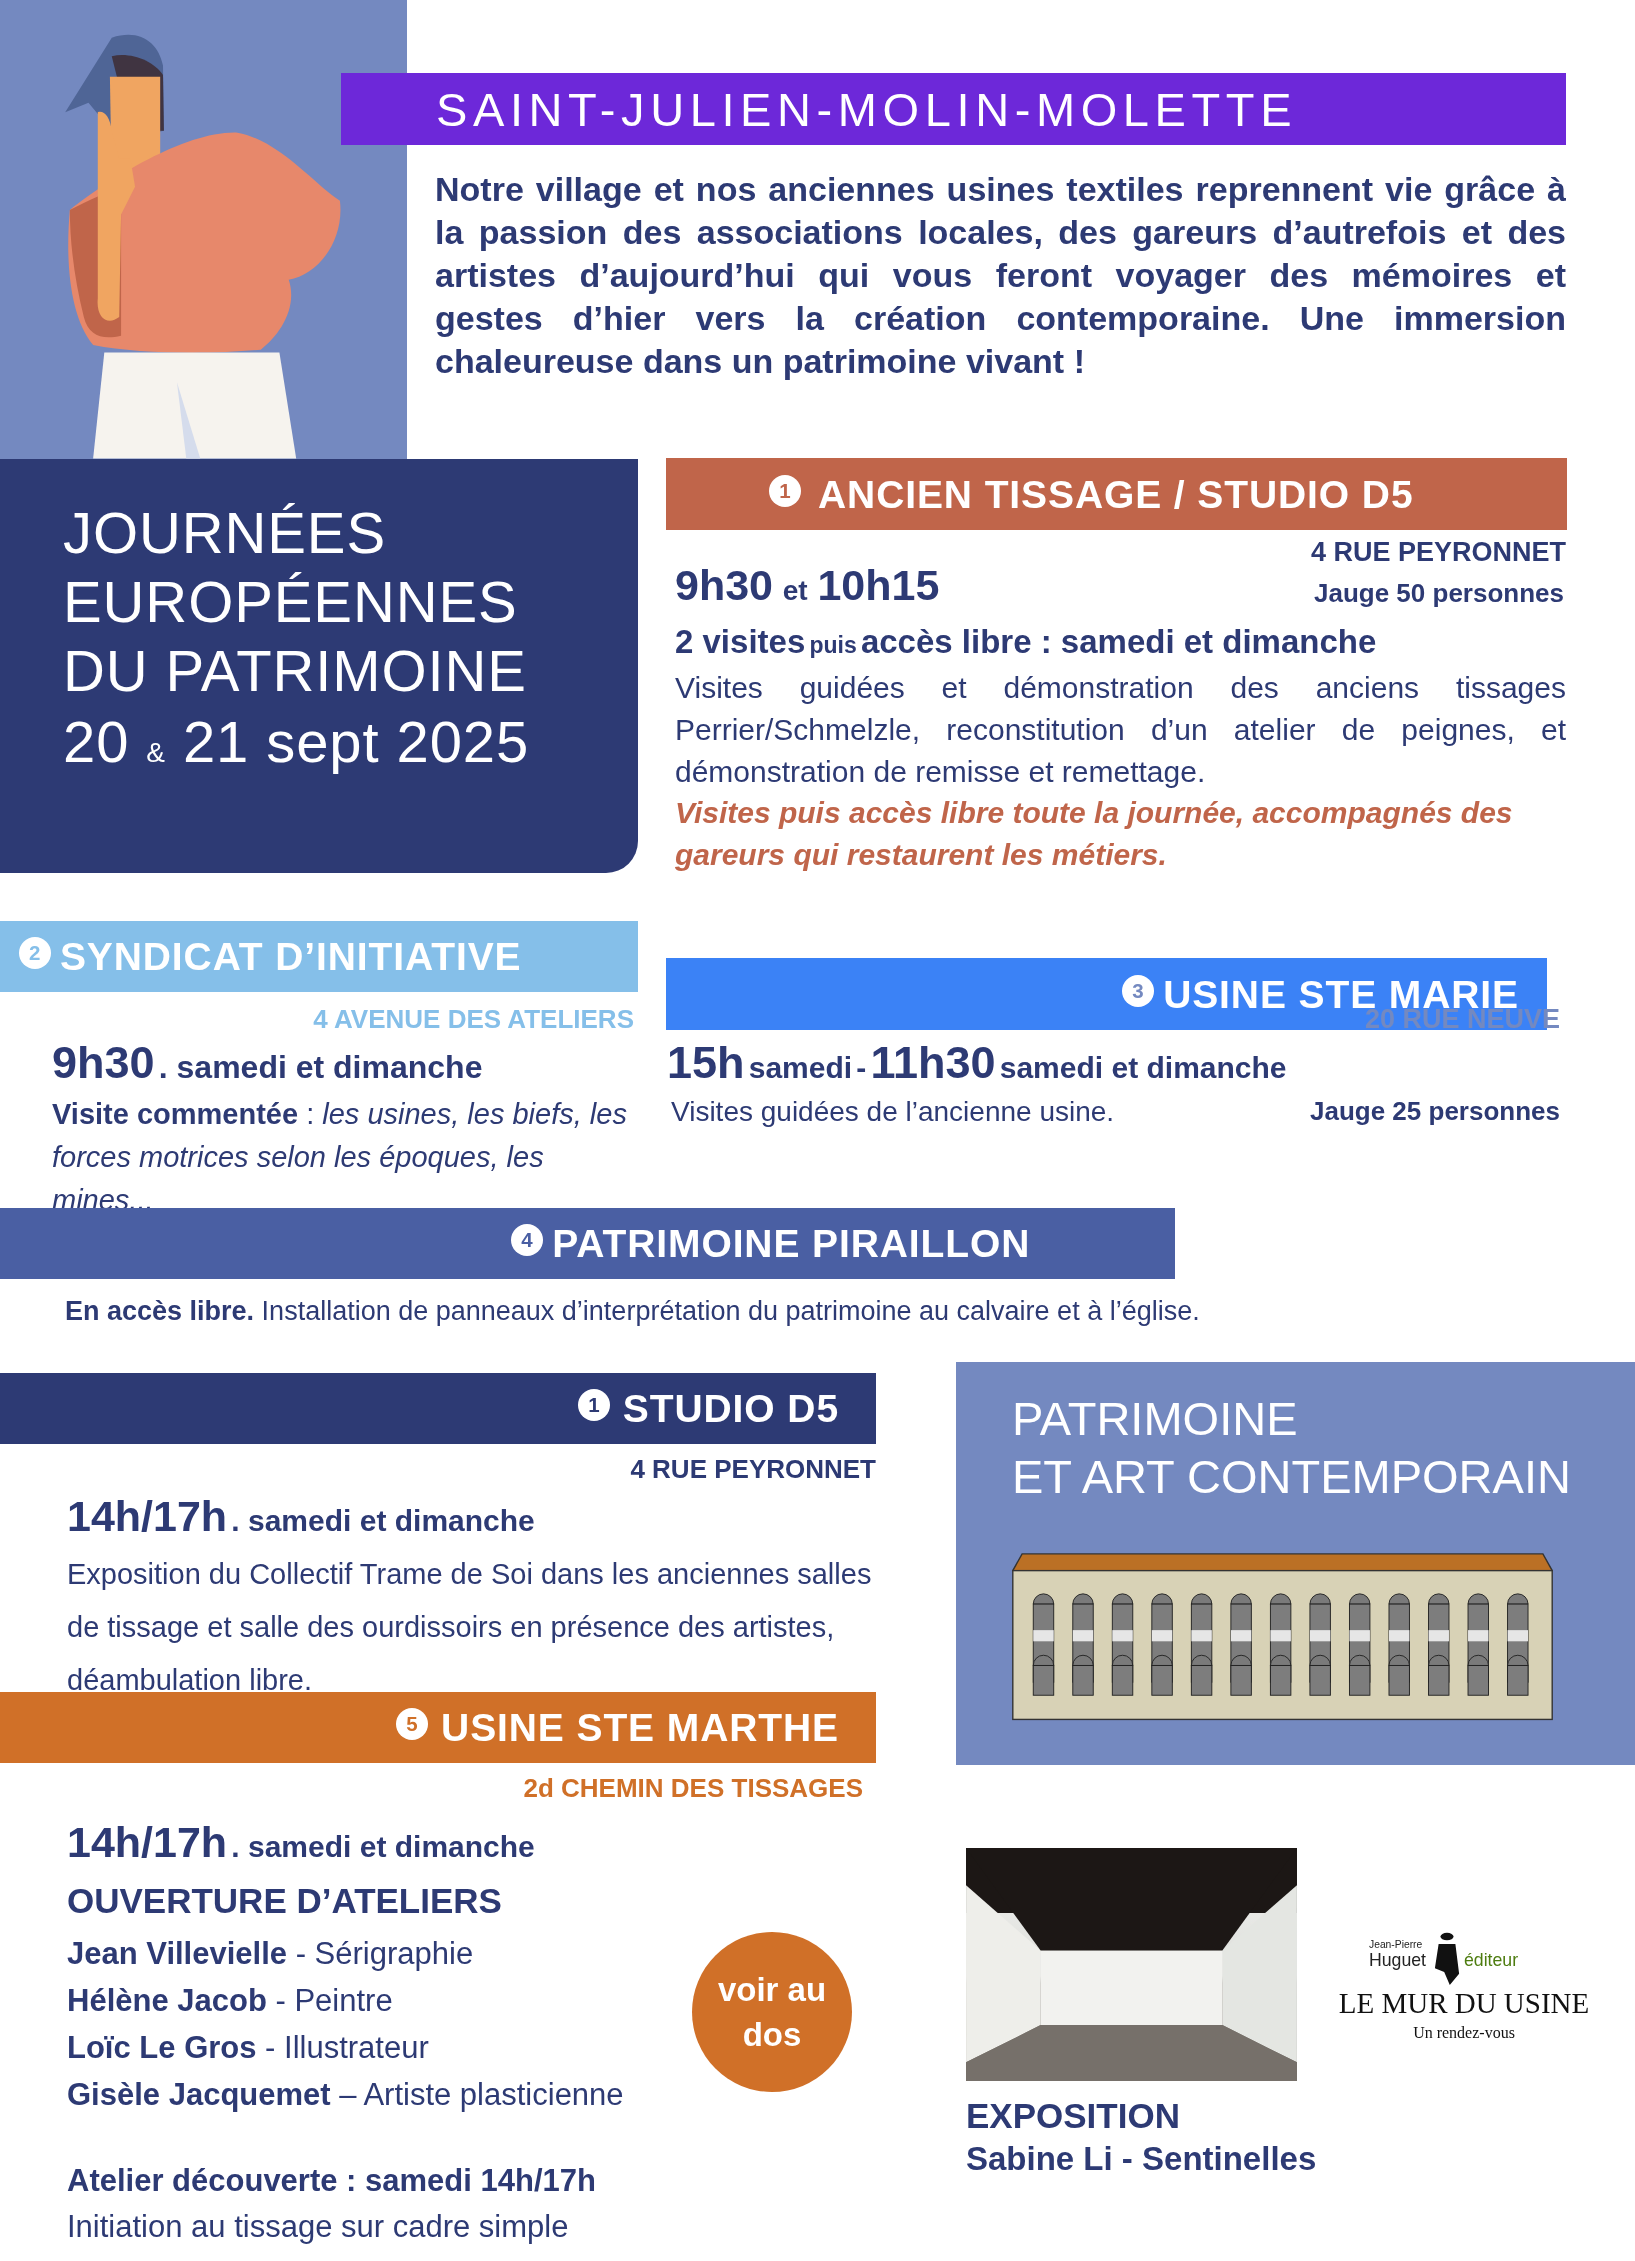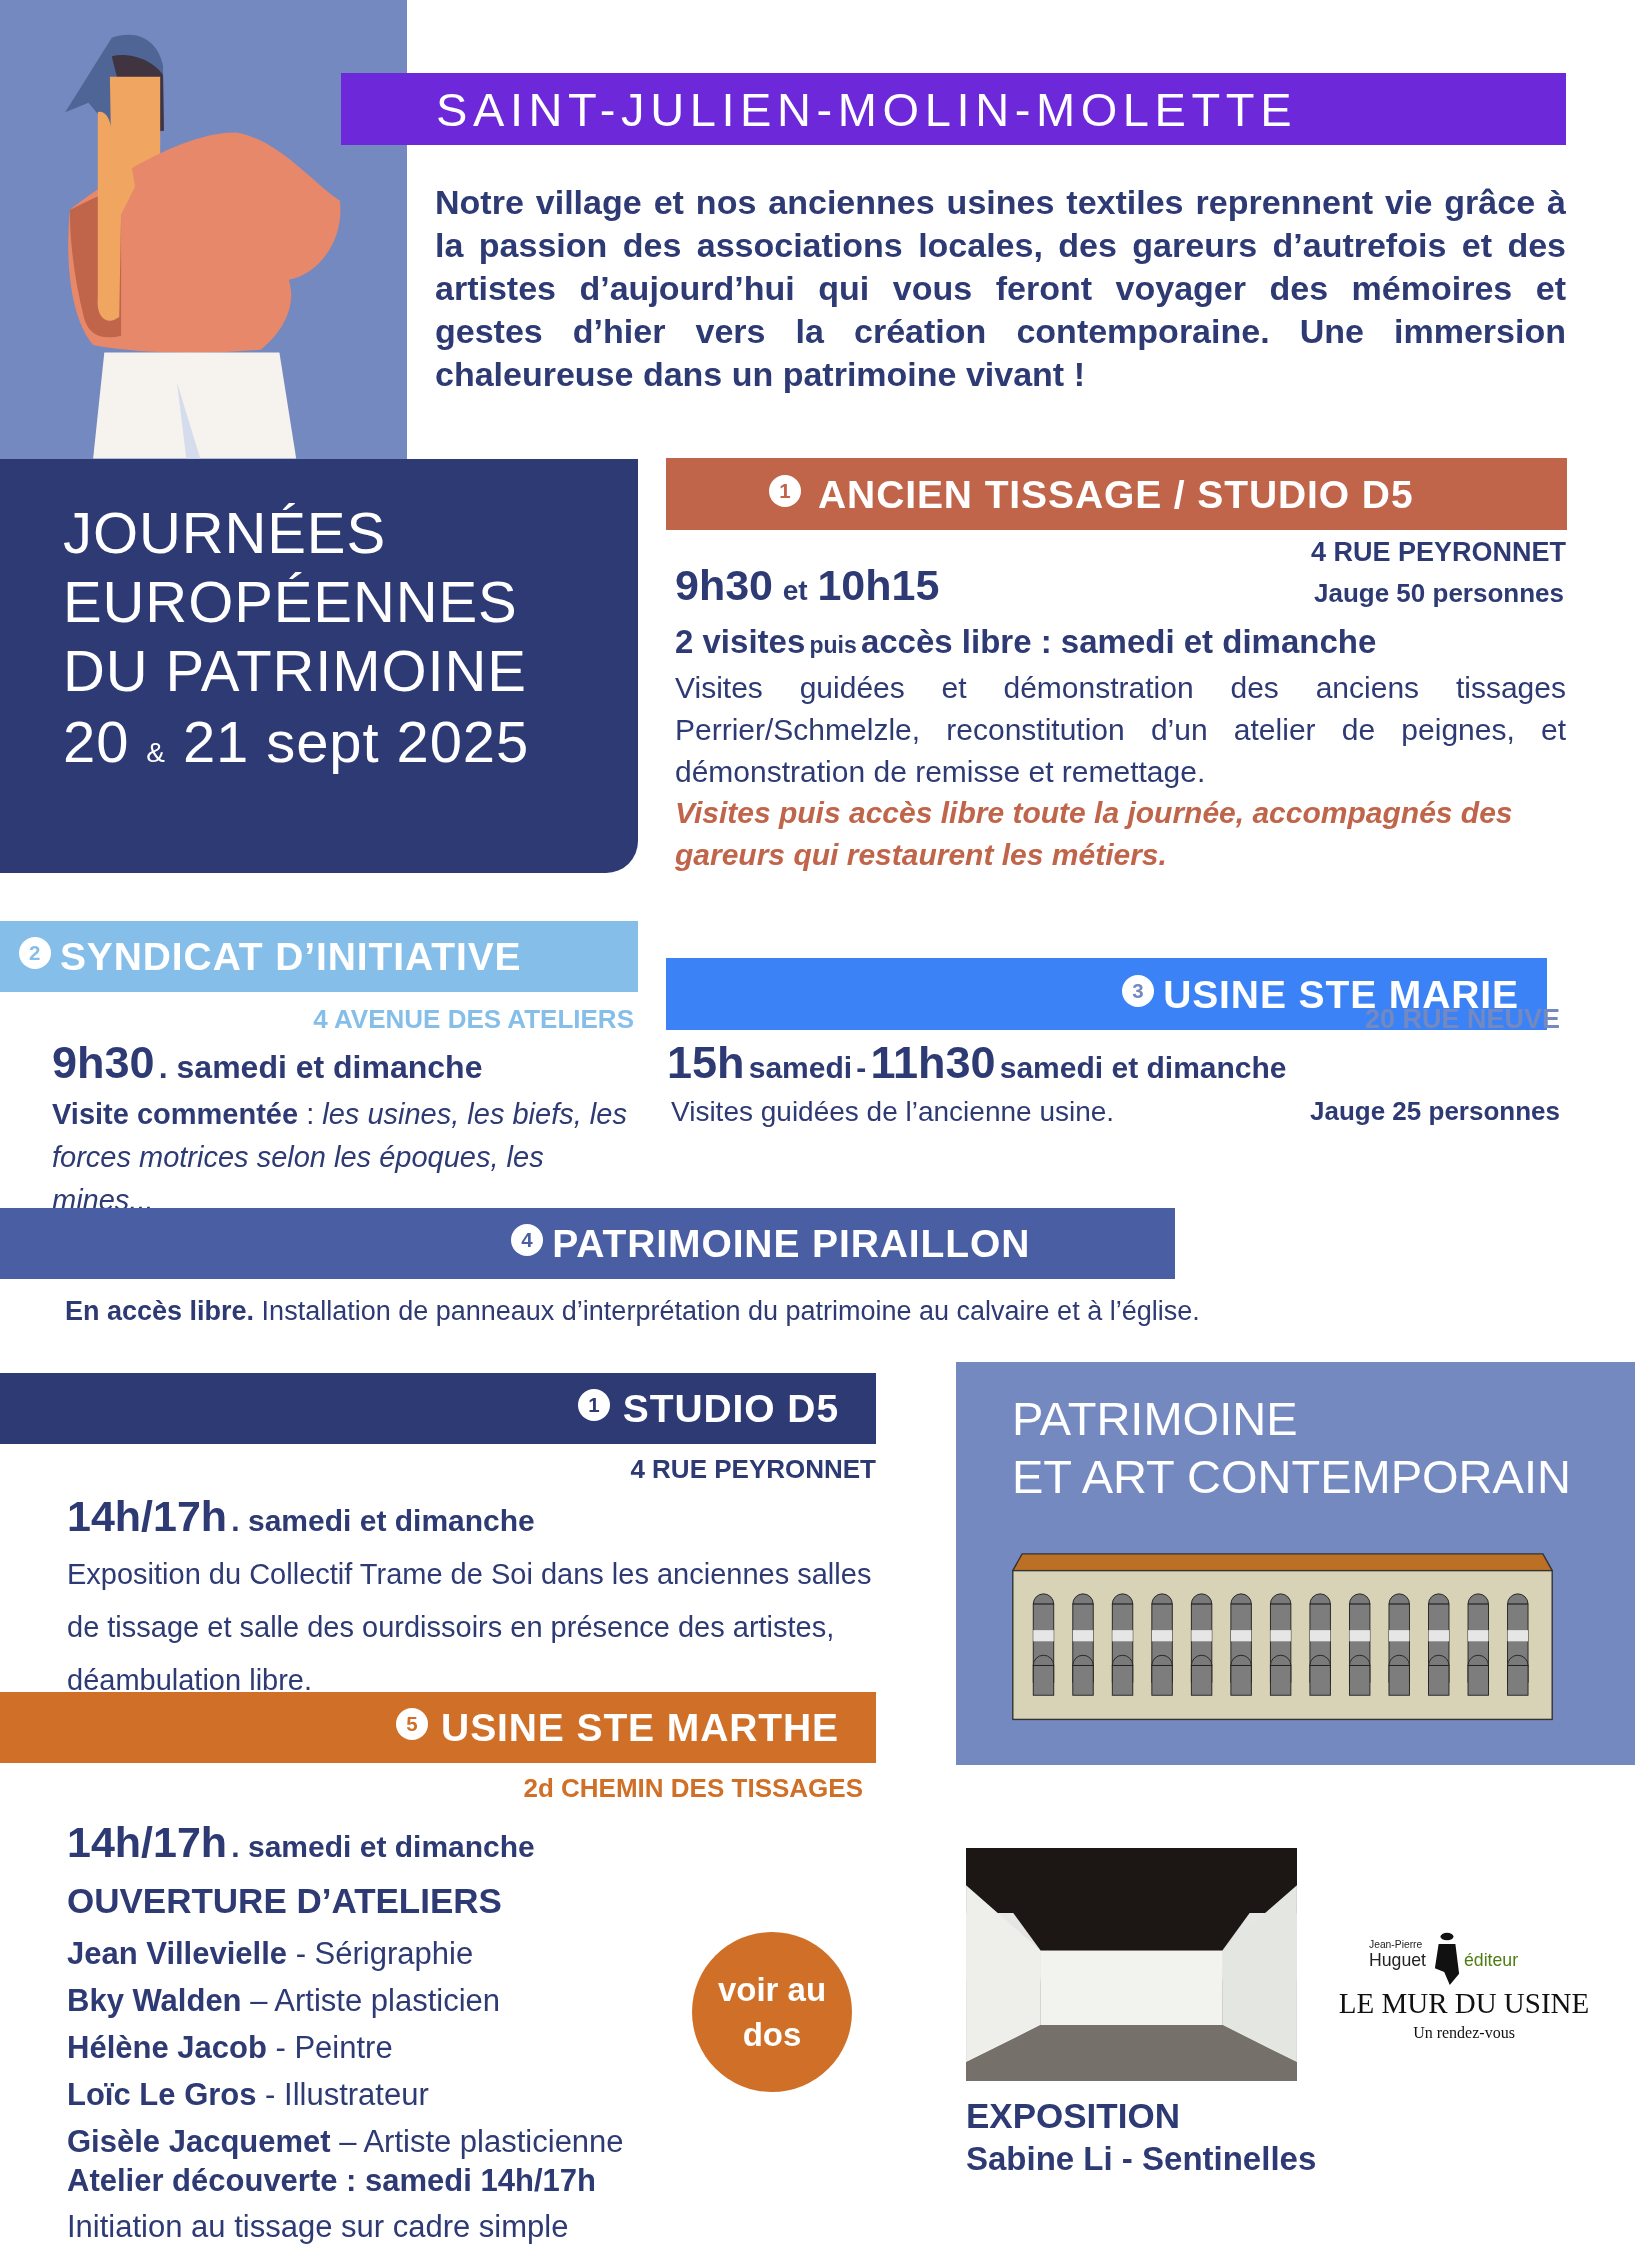--- a/index.html
+++ b/index.html
@@ -10,21 +10,21 @@
   .cond { font-family:"Liberation Sans Narrow","Liberation Sans", sans-serif; }
 
   
   #illus { left:0; top:0; width:407px; height:459px; background:#7489c0; overflow:hidden; }
 
   
   #town-bar { left:341px; top:73px; width:1225px; height:72px; background:#6d28d9; }
   #town-bar span { position:absolute; left:95px; top:9.3px; font-size:47px; letter-spacing:5.6px;
                    color:#fff; font-weight:400; white-space:nowrap; }
 
-  #intro { left:435px; top:181px; width:1131px; font-size:34px; font-weight:700; line-height:43px;
+  #intro { left:435px; top:168px; width:1131px; font-size:34px; font-weight:700; line-height:43px;
            text-align:justify; color:#2d3a74; }
 
   
   #jep { left:0; top:459px; width:638px; height:414px; background:#2d3a74; border-bottom-right-radius:32px; }
   #jep .line { position:absolute; left:63px; color:#fff; font-size:58px; line-height:65px; white-space:nowrap; letter-spacing:0.9px; }
 
   .hbar { position:absolute; color:#fff; font-weight:900; white-space:nowrap; }
   .hbar .num { display:inline-block; width:32px; height:32px; border-radius:50%; background:#fff;
                text-align:center; line-height:32px; font-size:20.5px; vertical-align:middle; margin-right:17px; position:relative; top:-3.7px;}
   .hbar .lbl { font-size:39px; vertical-align:middle; letter-spacing:0.9px; }
@@ -219,21 +219,20 @@
   </div>
 </div>
 <div class="addr" style="right:772px;top:1773px;font-size:26px;color:#d07028;">2d CHEMIN DES TISSAGES</div>
 <div class="txt navy" style="left:67px;top:1818px;">
   <span class="big" style="font-size:43px">14h/17h</span>
   <span class="big" style="font-size:30px">. samedi et dimanche</span>
 </div>
 <div class="txt navy big" style="left:67px;top:1881px;font-size:35px;">OUVERTURE D’ATELIERS</div>
 <div class="abs navy" id="artists" style="left:67px;top:1930px;font-size:31px;line-height:47px;white-space:nowrap;">
     <div><span style="font-weight: 700;">Jean Villevielle</span><span> - </span><span>Sérigraphie</span></div>
-    <div><span style="font-weight: 700;">Bky Walden</span><span> – </span><span>Artiste plasticien</span></div>
     <div><span style="font-weight: 700;">Hélène Jacob</span><span> - </span><span>Peintre</span></div>
     <div><span style="font-weight: 700;">Loïc Le Gros</span><span> - </span><span>Illustrateur</span></div>
     <div><span style="font-weight: 700;">Gisèle Jacquemet</span><span> – </span><span>Artiste plasticienne</span></div>
   </div>
 <div class="txt navy" style="left:67px;top:2163px;font-size:31px;font-weight:700;">Atelier découverte : samedi 14h/17h</div>
 <div class="txt navy" style="left:67px;top:2209px;font-size:31px;">Initiation au tissage sur cadre simple</div>
 
 <div class="abs" style="left:692px;top:1932px;width:160px;height:160px;border-radius:50%;background:#d07028;color:#fff;font-weight:700;font-size:33px;line-height:45px;text-align:center;display:flex;flex-direction:column;justify-content:center;">
   <span>voir au</span>
   <span>dos</span>

